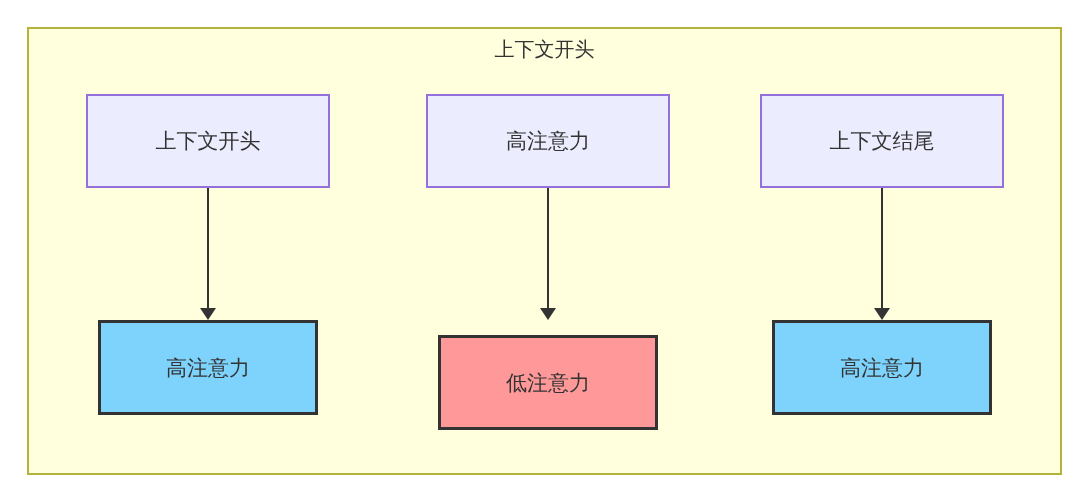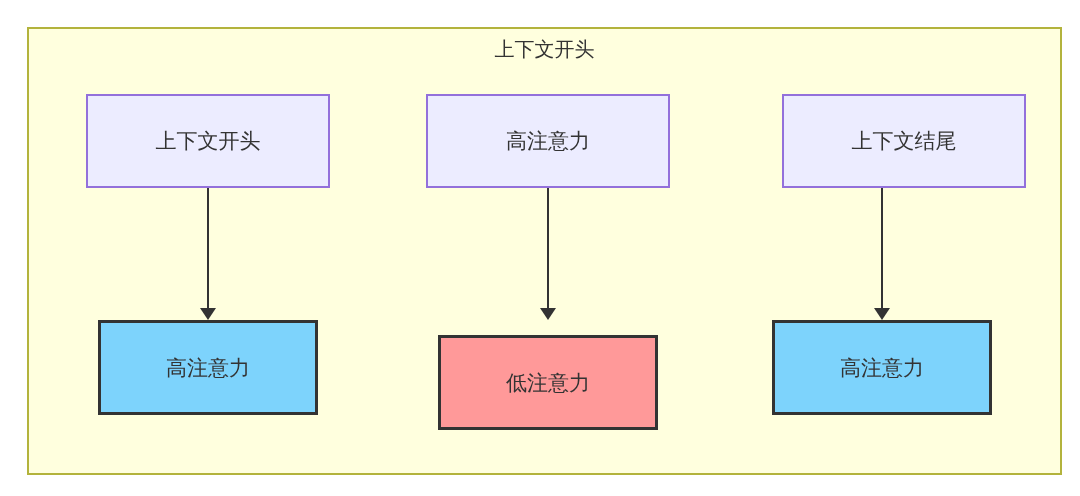--- a/index.html
+++ b/index.html
@@ -56,21 +56,21 @@
     width: 220px;
     height: 95px;
     top: 291px;
     border: 3px solid #333333;
   }
   .result-high { background: #7dd3fc; text-align: right; }
   .result-low  { background: #ff9999; margin-top: 15px; }
 
   .col1.source-node { left: 57px; }
   .col2.source-node { left: 397px; }
-  .col3.source-node { left: 753px; }
+  .col3.source-node { left: 731px; }
   .col1.result-node { left: 69px; }
   .col2.result-node { left: 409px; }
   .col3.result-node { left: 743px; }
 
   .arrow {
     position: absolute;
     top: 159px;
     width: 16px;
     height: 132px;
     display: flex;

